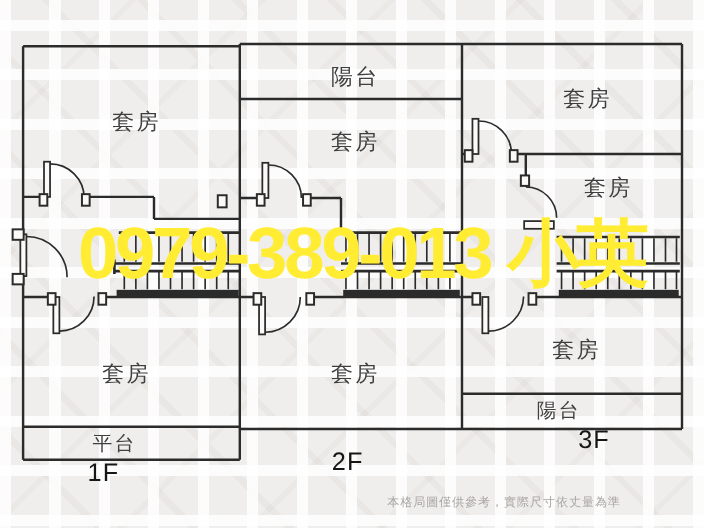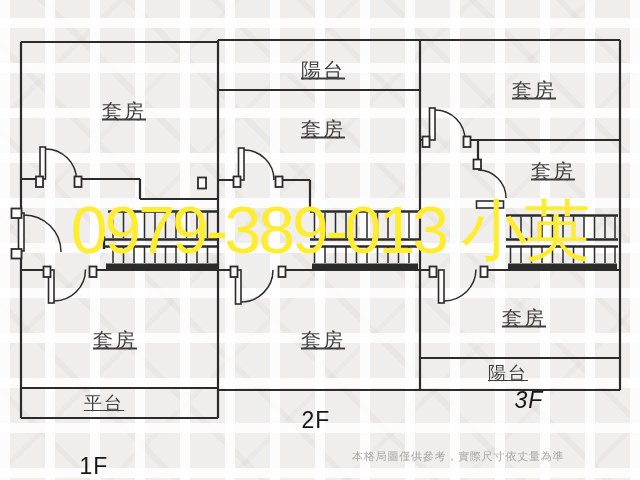--- a/index.html
+++ b/index.html
@@ -10,30 +10,30 @@
     background-image:
       repeating-linear-gradient(90deg, rgba(255,255,255,.85) 0 10px, rgba(255,255,255,0) 10px 45px),
       repeating-linear-gradient(180deg, rgba(255,255,255,0) 0 18px, rgba(255,255,255,.85) 18px 28px, rgba(255,255,255,0) 28px 45px),
       repeating-linear-gradient(45deg, rgba(120,114,108,.055) 0 6px, rgba(120,114,108,0) 6px 61px),
       repeating-linear-gradient(135deg, rgba(120,114,108,.045) 0 5px, rgba(120,114,108,0) 5px 83px);
     font-family:"Liberation Sans","DejaVu Sans",sans-serif;
   }
   svg.plan{position:absolute;left:0;top:0;}
   .room-label{
     position:absolute;transform:translate(-50%,-50%);
-    font-size:20px;color:#3f3f3f;letter-spacing:2px;white-space:nowrap;text-decoration:underline;
+    font-size:20px;color:#3f3f3f;letter-spacing:2px;white-space:nowrap;
   }
   .strip-label{font-size:18px;letter-spacing:2px;}
   .floor-label{
     position:absolute;transform:translate(-50%,-50%);
     font-size:23px;color:#161616;letter-spacing:1px;white-space:nowrap;
   }
   .watermark{
     position:absolute;top:197px;left:329px;transform:translateX(-50%);
-    font-size:66px;font-weight:normal;letter-spacing:-3px;line-height:1;
+    font-size:66px;font-weight:bold;letter-spacing:-3px;line-height:1;
     color:#ffec33;white-space:nowrap;z-index:5;
   }
   .disclaimer{
     position:absolute;left:352px;top:449px;
     font-size:11px;letter-spacing:.8px;color:#a8a6a3;white-space:nowrap;z-index:2;
   }
 </style>
 </head>
 <body>
 
@@ -155,28 +155,28 @@
           <rect x="429.5" y="266.5" width="7" height="10.5" fill="#fbfaf9" stroke-width="1.8"></rect>
           <rect x="480.5" y="266.5" width="7" height="10.5" fill="#fbfaf9" stroke-width="1.8"></rect>
         </g>
       </g>
     </g>
   </svg>
 
   <div class="room-label" style="left:124px;top:111px;">套房</div>
   <div class="room-label" style="left:115px;top:340px;">套房</div>
   <div class="room-label strip-label" style="left:104px;top:403px;">平台</div>
-  <div class="floor-label" style="left:94px;top:430px;margin-top:36px;">1F</div>
+  <div class="floor-label" style="left:94px;top:430px;">1F</div>
 
   <div class="room-label" style="left:323px;top:70px;">陽台</div>
   <div class="room-label" style="left:323px;top:129px;">套房</div>
   <div class="room-label" style="left:323px;top:340px;">套房</div>
   <div class="floor-label" style="left:316px;top:420px;">2F</div>
 
   <div class="room-label" style="left:534px;top:90px;">套房</div>
   <div class="room-label" style="left:553px;top:171px;">套房</div>
   <div class="room-label" style="left:524px;top:318px;">套房</div>
   <div class="room-label strip-label" style="left:508px;top:373px;">陽台</div>
-  <div class="floor-label" style="left:529px;top:400px;font-style:italic;">3F</div>
+  <div class="floor-label" style="left:540px;top:400px;">3F</div>
 
   <div class="watermark">0979-389-013 小英</div>
   <div class="disclaimer">本格局圖僅供參考，實際尺寸依丈量為準</div>
 </div>
 
 </body></html>

